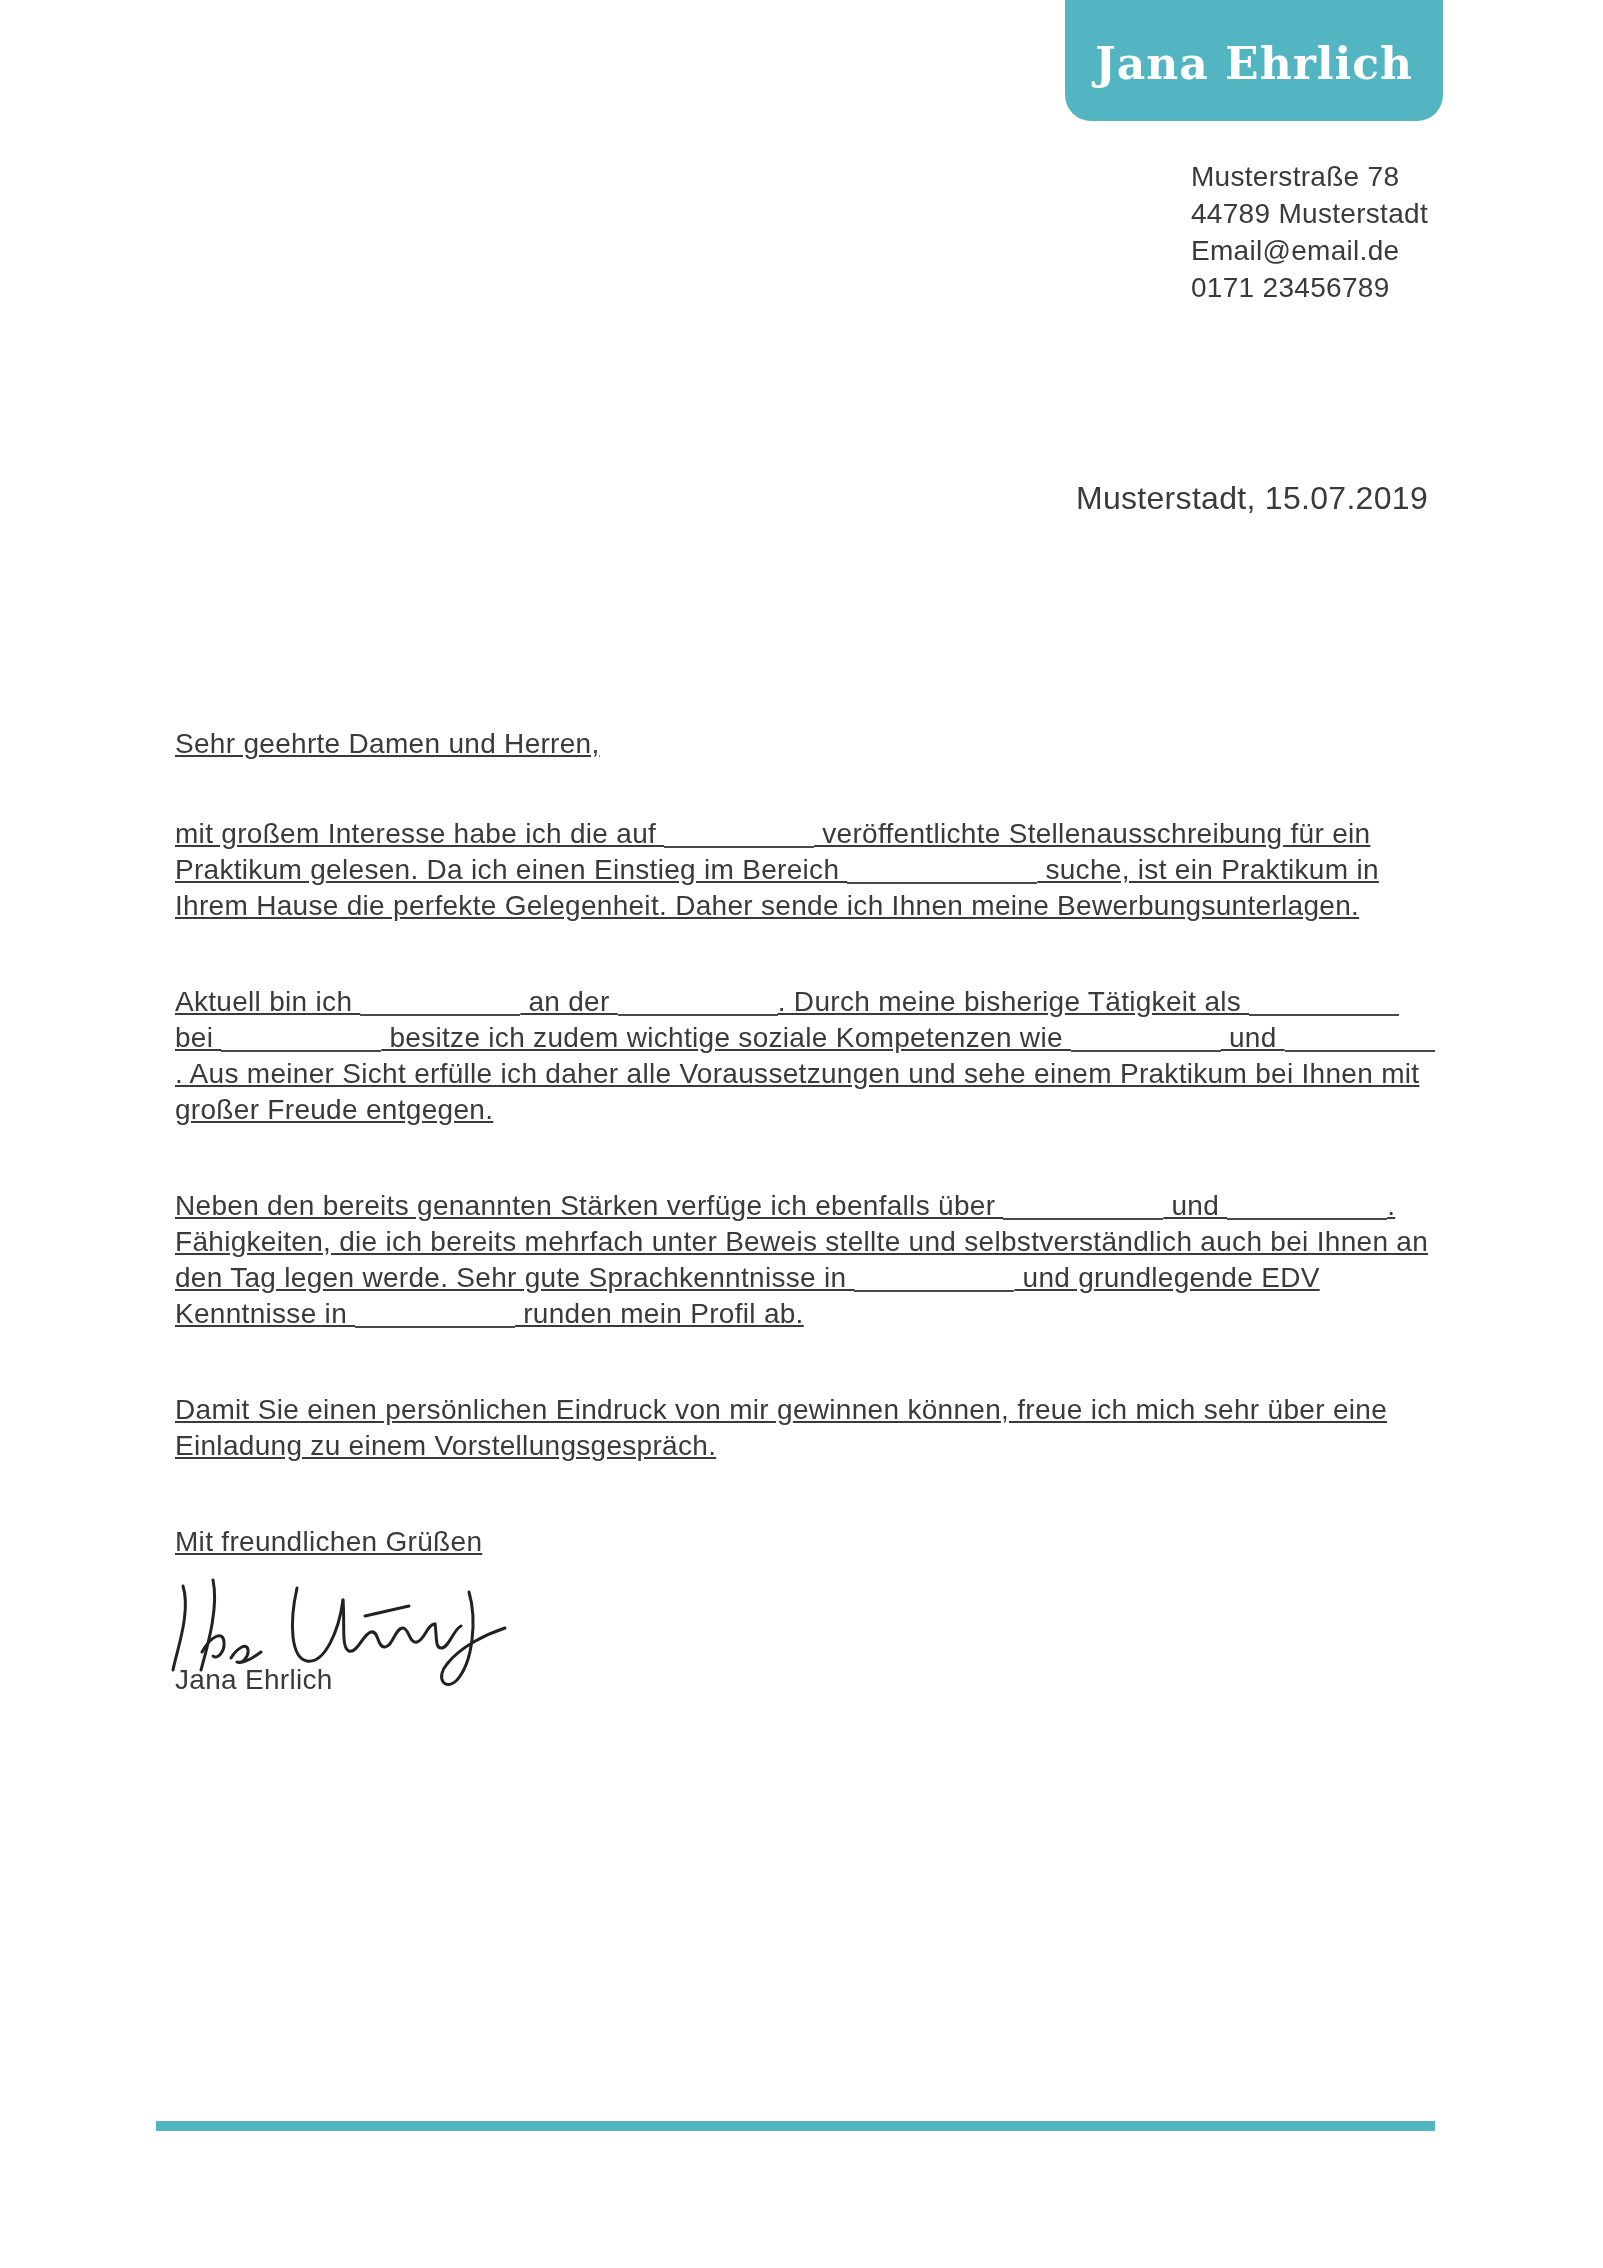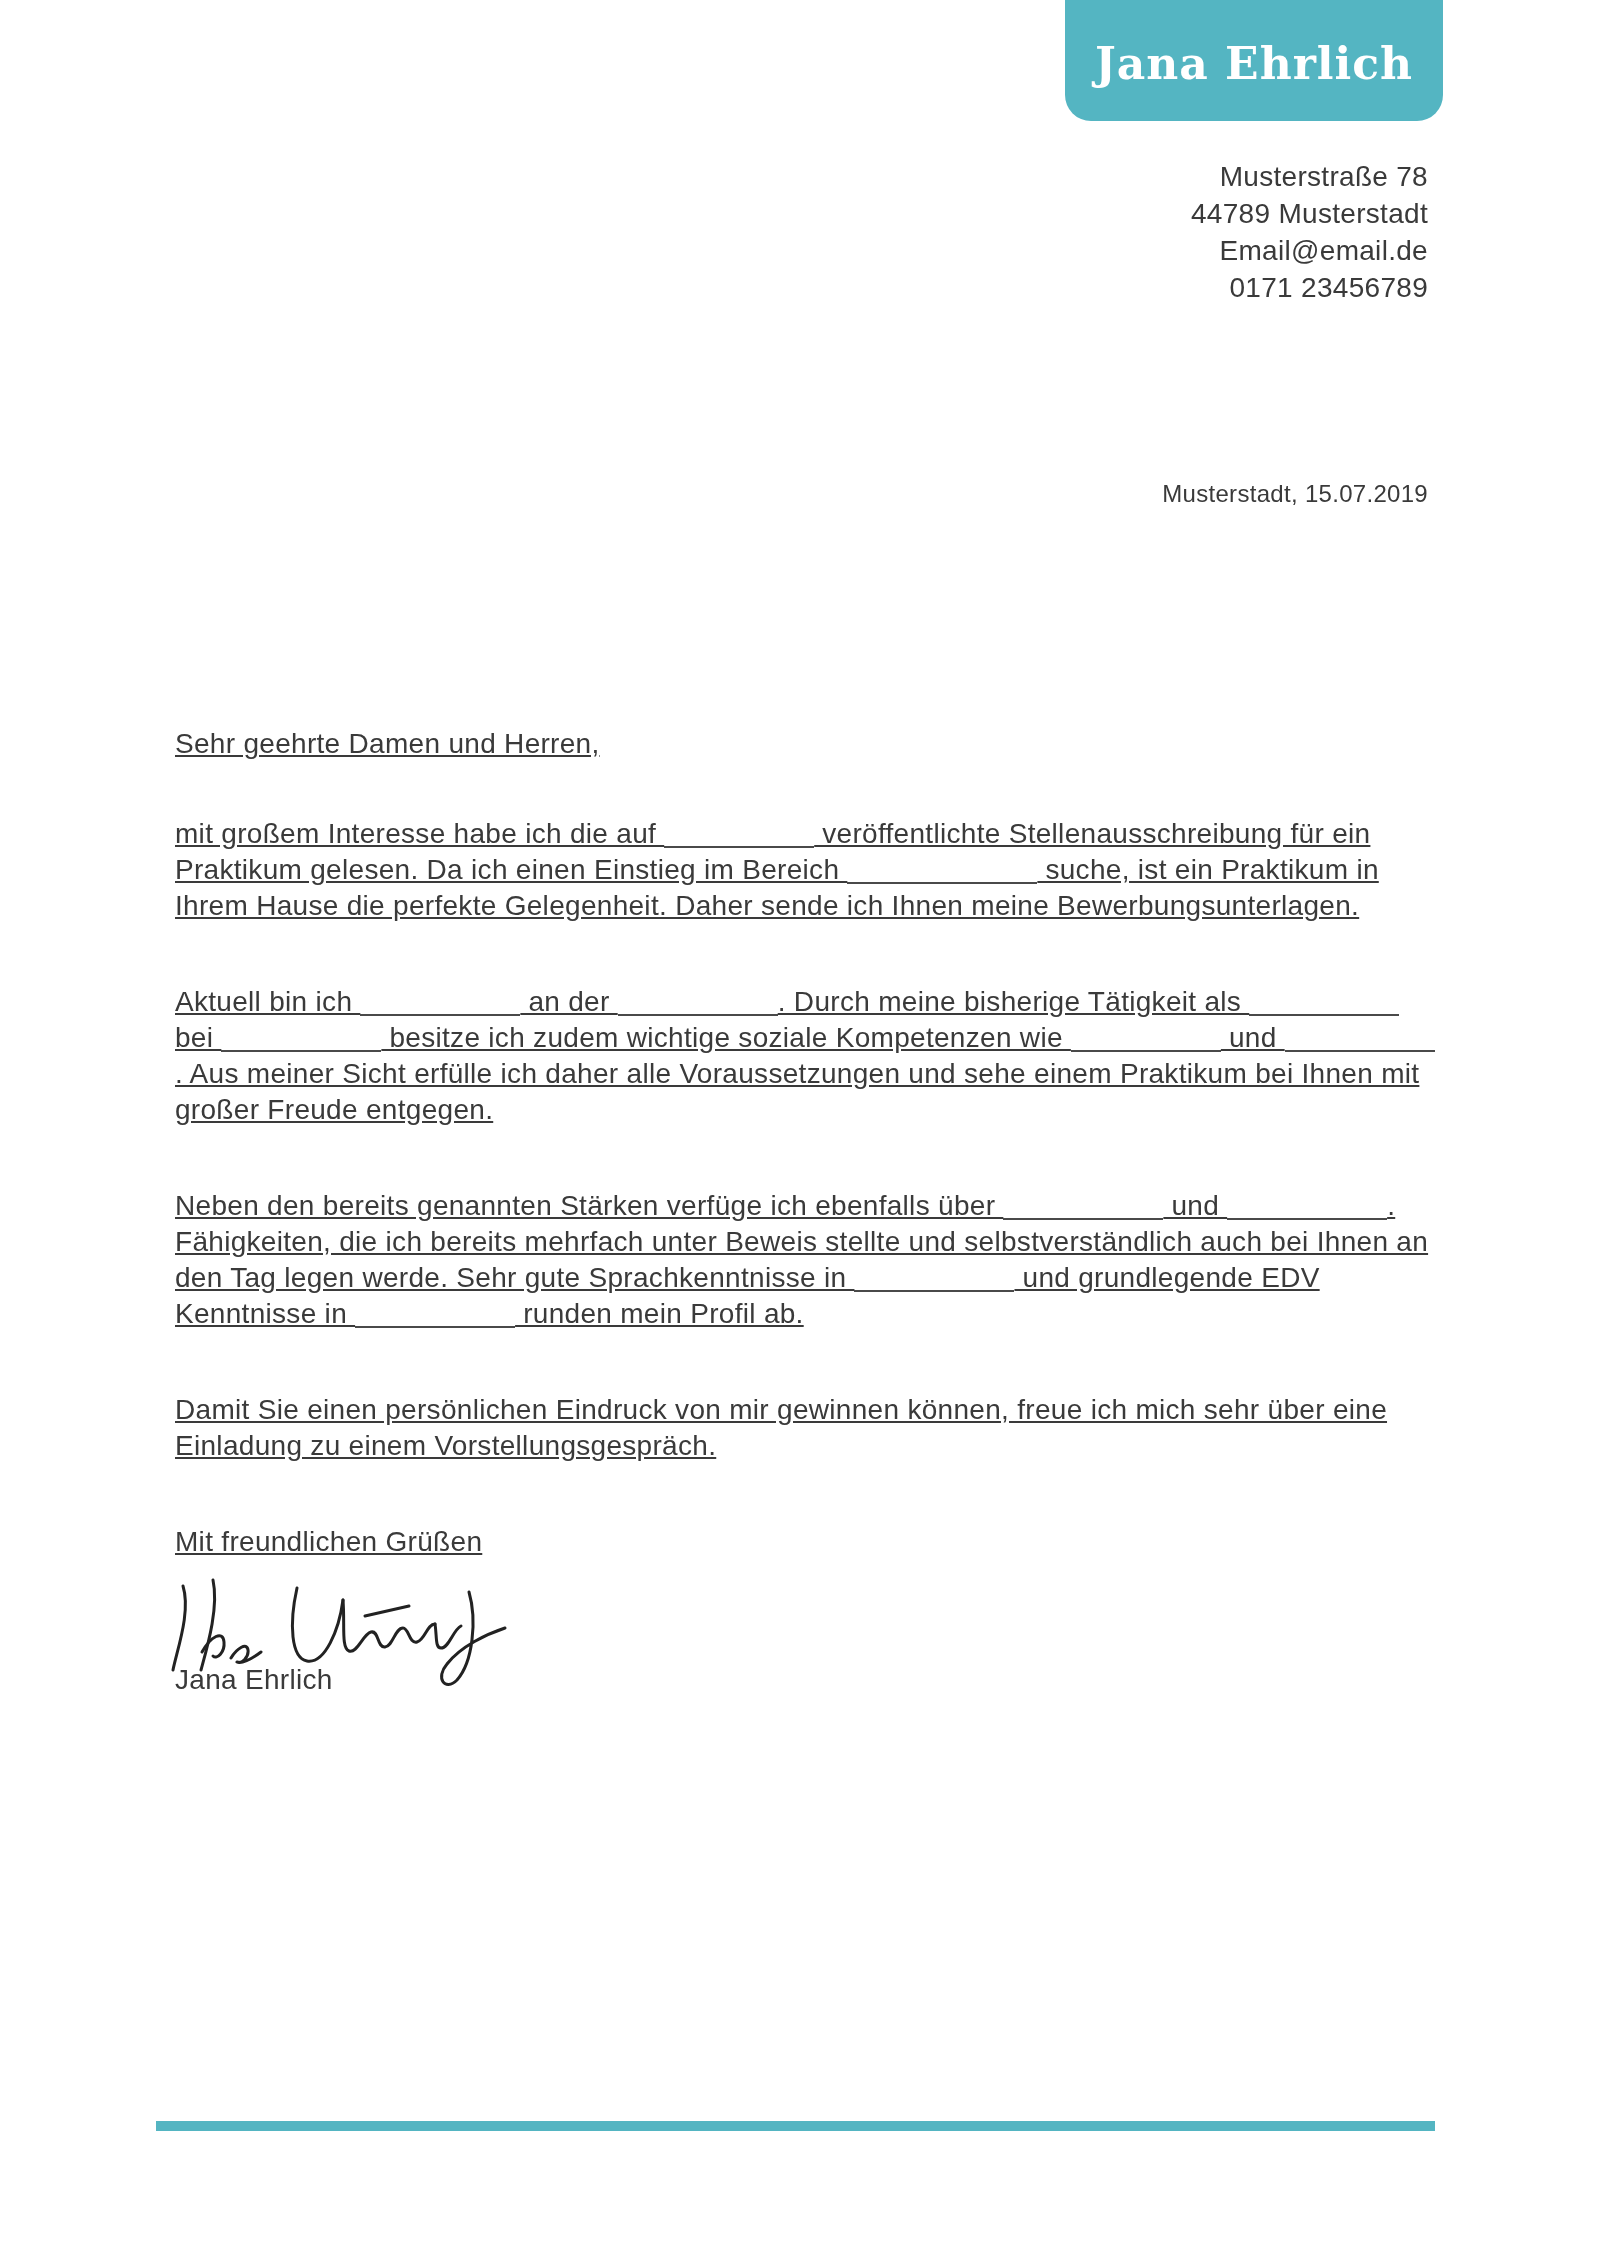--- a/index.html
+++ b/index.html
@@ -20,32 +20,32 @@
     display:flex;align-items:center;justify-content:center;
   }
   .name-box .name{
     font-family:"DejaVu Serif", serif;
     font-weight:700;font-size:44px;color:#ffffff;
     letter-spacing:1px;
     padding-top:6px;
   }
   .contact{
     position:absolute;top:158px;right:175px;
-    text-align:right;
+    text-align:left;
     font-size:28px;line-height:37px;
     letter-spacing:.3px;
   }
   .recipient{
     position:absolute;top:336px;left:175px;
     font-size:28px;line-height:34px;
     letter-spacing:.3px;
   }
   .date{
     position:absolute;top:480px;right:175px;
-    font-size:24px;letter-spacing:.3px;
+    font-size:32px;letter-spacing:.3px;
   }
   
   .subject{
     position:absolute;top:618px;left:175px;
     font-family:"DejaVu Serif", serif;
     font-weight:700;font-size:46px;
     color:#3e89b6;white-space:nowrap;
   }
   .subject .blank-subject{
     display:inline-block;

